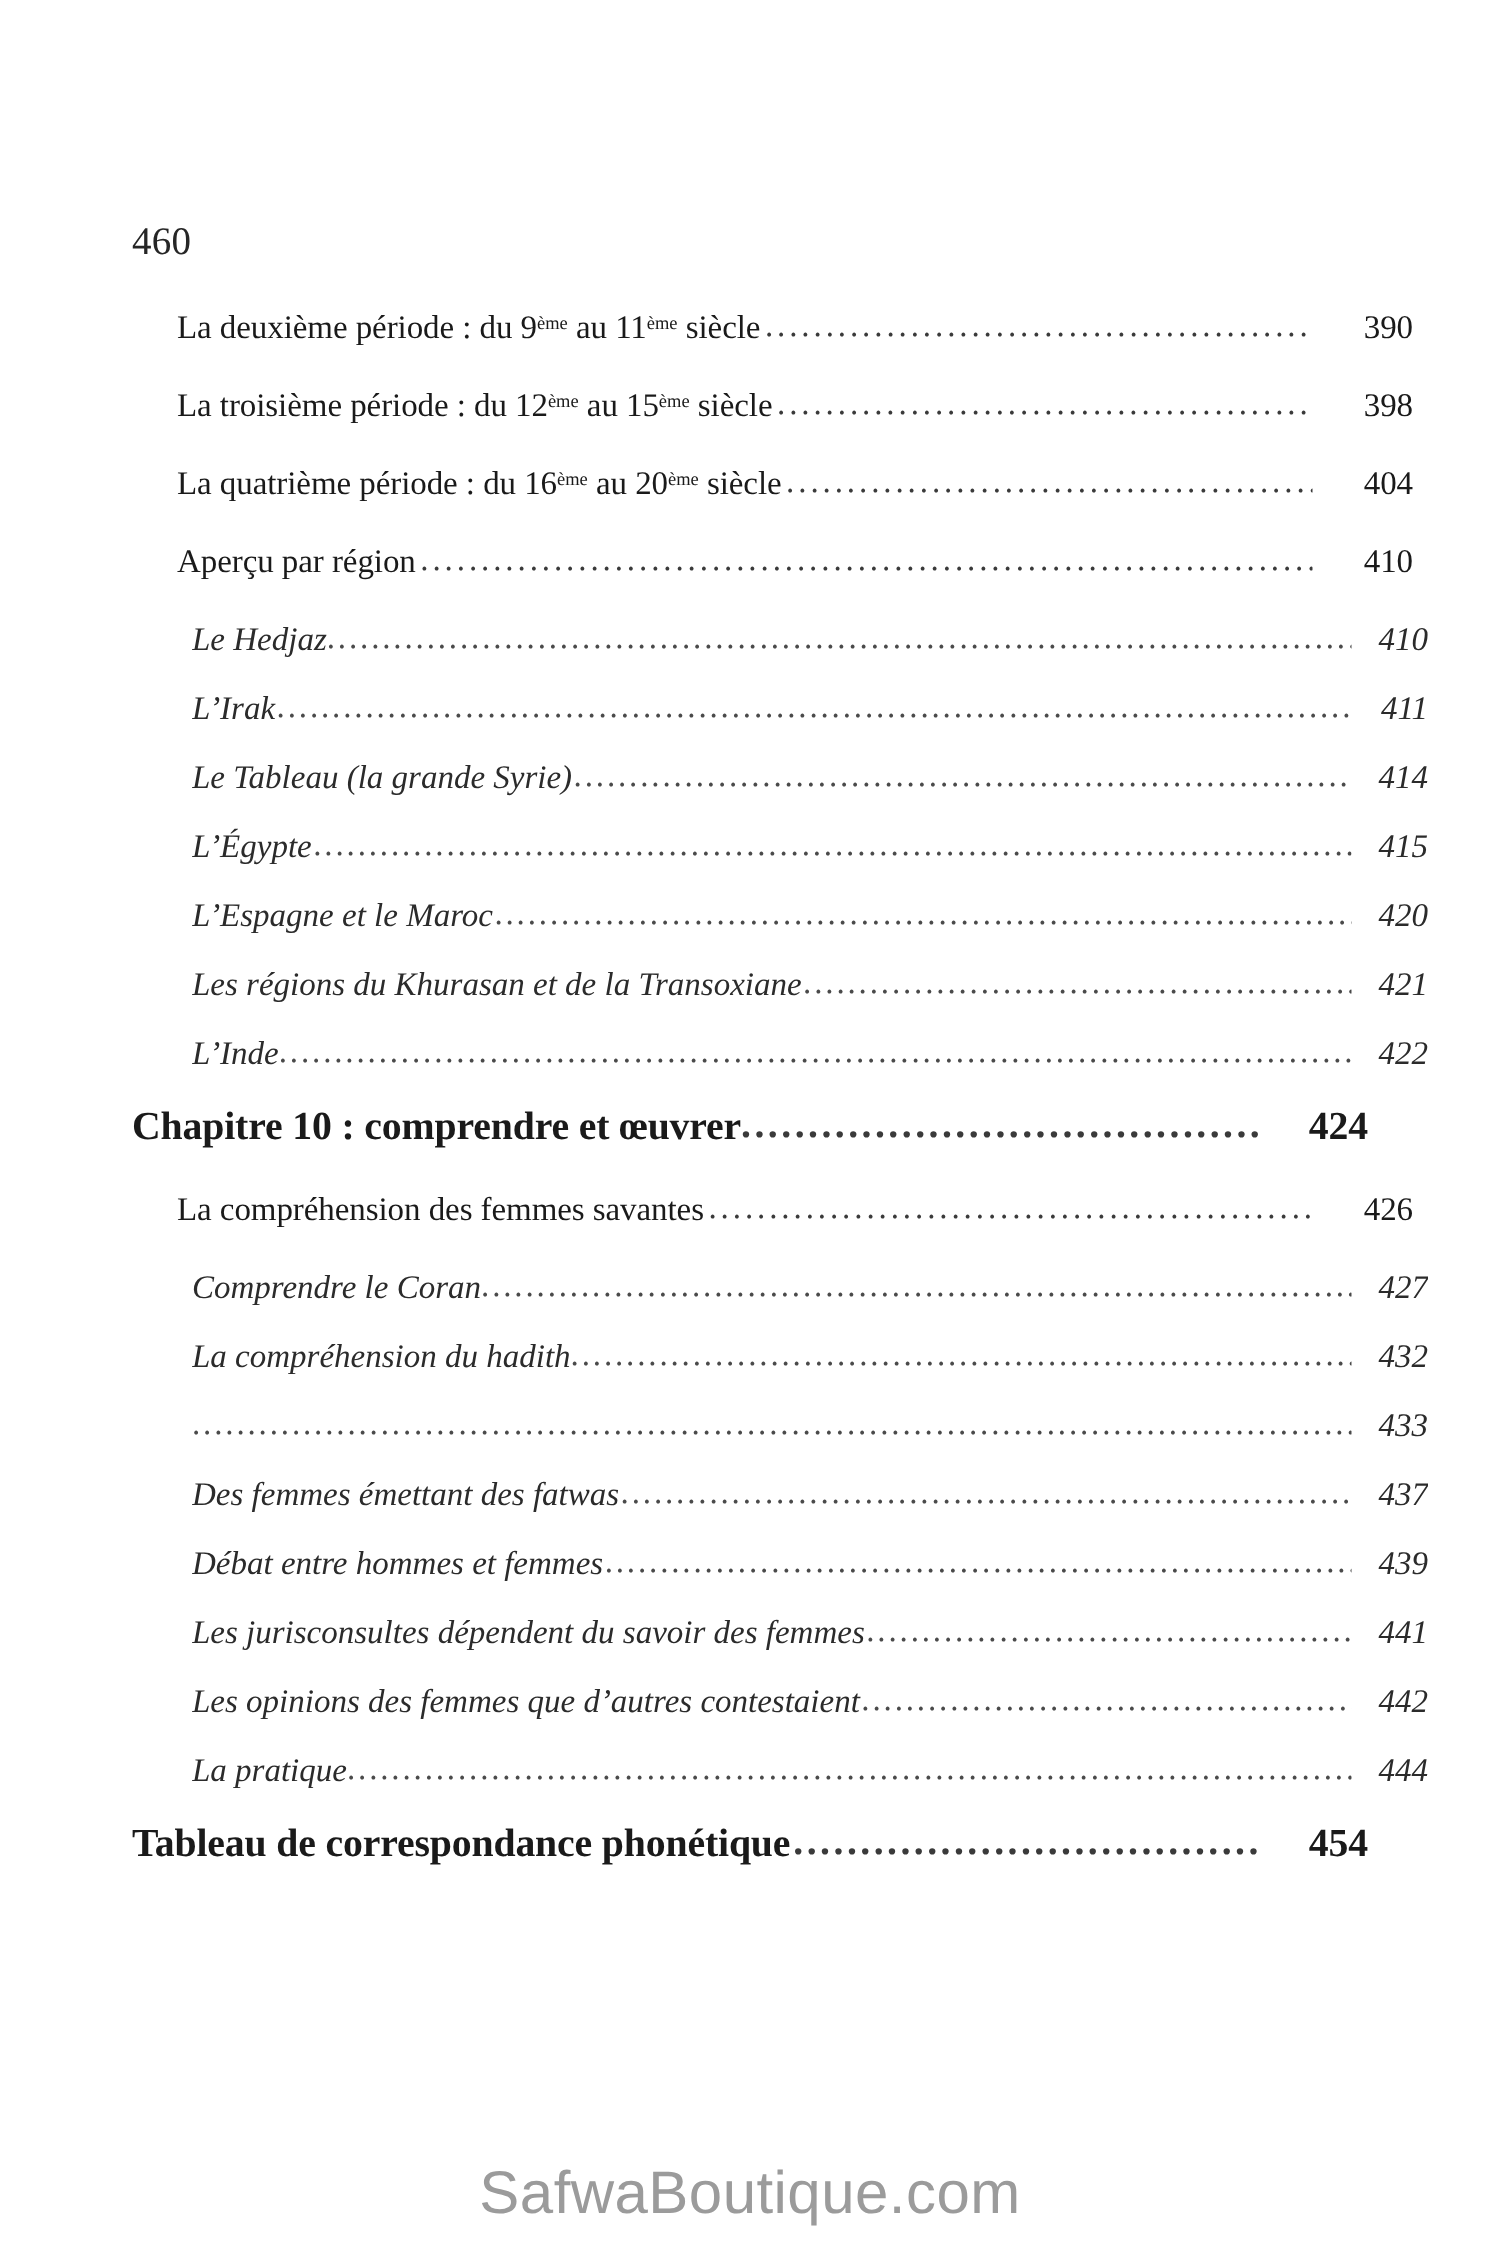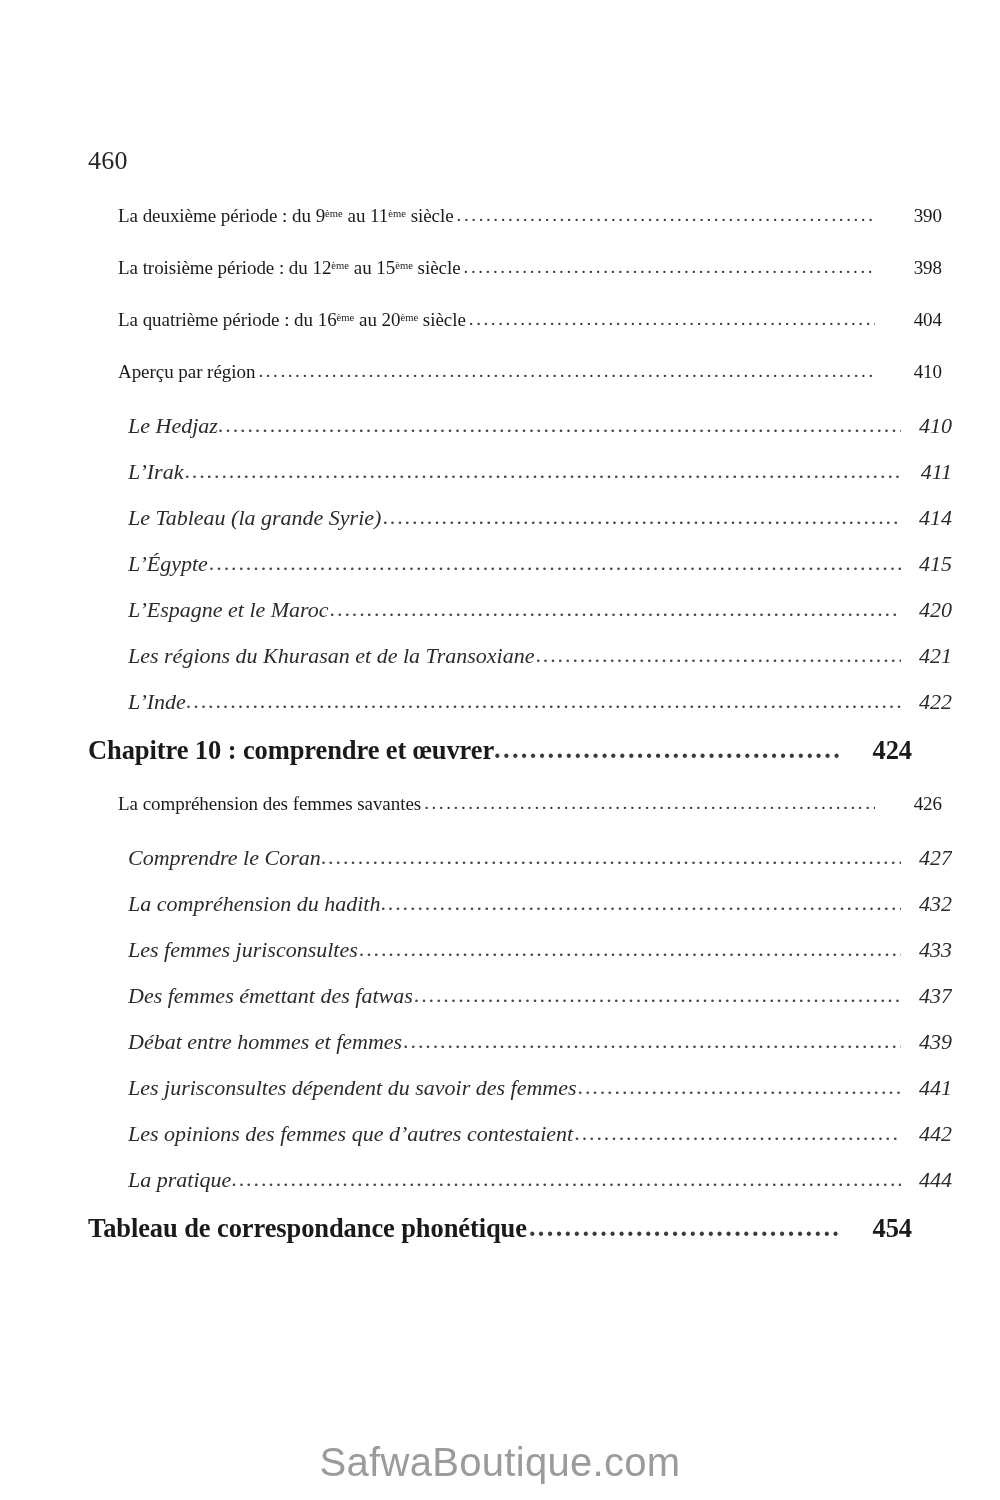--- a/index.html
+++ b/index.html
@@ -75,21 +75,21 @@
     letter-spacing: -0.1px;
     justify-content: flex-end;
   }
   .lvl-chapter .entry-title { padding-right: 2px; }
   .lvl-chapter .entry-page { min-width: 62px; padding-left: 9px; }
   .lvl-chapter .leader { letter-spacing: 2.3px; font-weight: bold; }
 
   
   .lvl-1 {
     font-weight: normal;
-    font-size: 19px;
+    font-size: 22px;
     height: 52px;
     margin-left: 30px;
     letter-spacing: -0.05px;
   }
   .lvl-1 .entry-title { padding-right: 3px; }
   .lvl-1 .entry-page { min-width: 58px; padding-left: 9px; }
 
   
   .lvl-2 {
     font-style: italic;
@@ -203,21 +203,20 @@
         <span class="entry-title">Comprendre le Coran</span>
         <span class="leader">...........................................................................................................................................................................................................................</span>
         <span class="entry-page">427</span>
       </div>
       <div class="toc-entry lvl-2 tight">
         <span class="entry-title">La compréhension du hadith</span>
         <span class="leader">...........................................................................................................................................................................................................................</span>
         <span class="entry-page">432</span>
       </div>
       <div class="toc-entry lvl-2">
-        <span class="entry-title">Les femmes jurisconsultes</span>
         <span class="leader">...........................................................................................................................................................................................................................</span>
         <span class="entry-page">433</span>
       </div>
       <div class="toc-entry lvl-2">
         <span class="entry-title">Des femmes émettant des fatwas</span>
         <span class="leader">...........................................................................................................................................................................................................................</span>
         <span class="entry-page">437</span>
       </div>
       <div class="toc-entry lvl-2">
         <span class="entry-title">Débat entre hommes et femmes</span>

